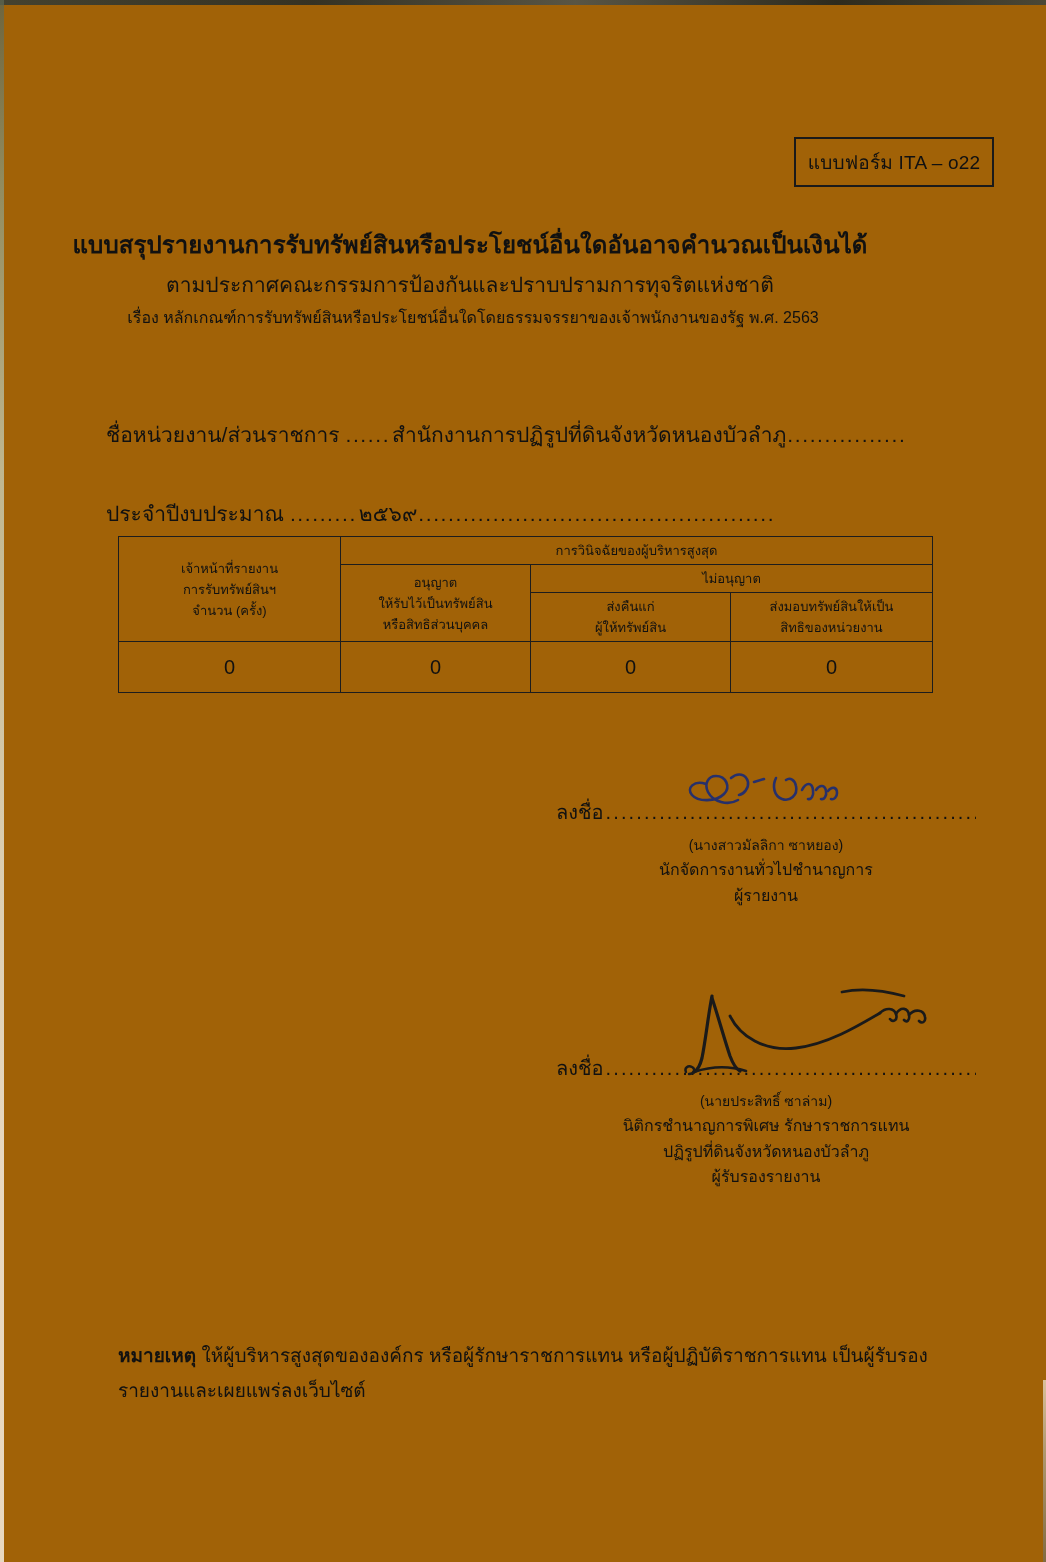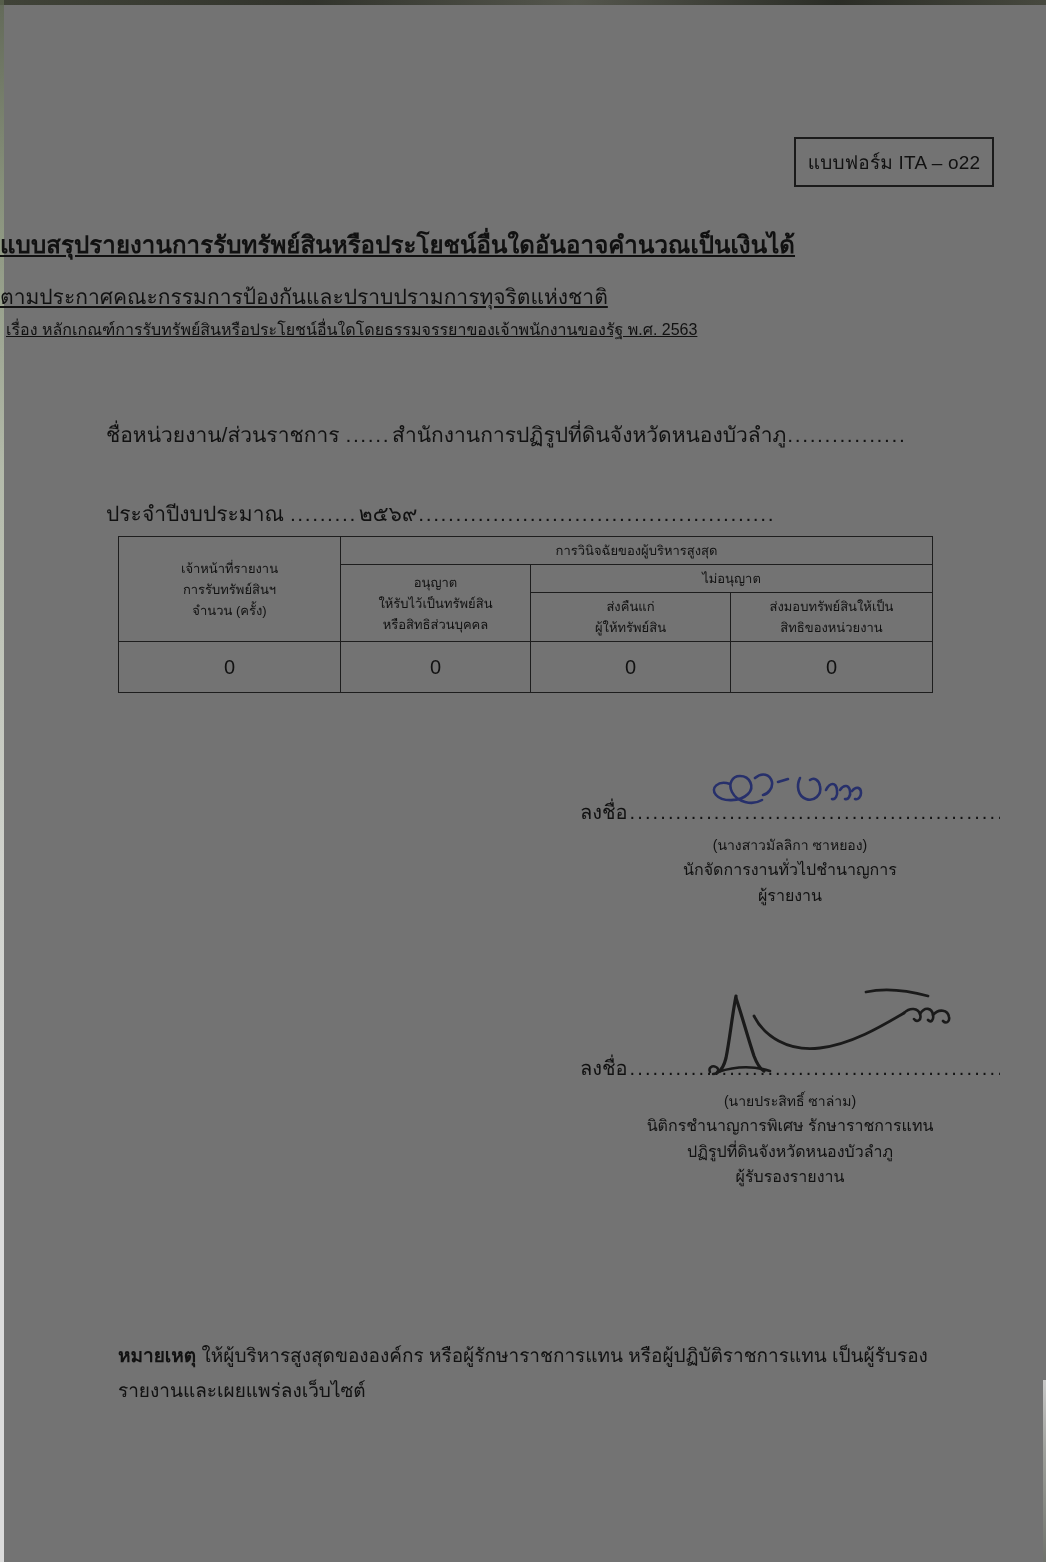--- a/index.html
+++ b/index.html
@@ -9,21 +9,21 @@
     background: #ffffff;
   }
   body {
     font-family: "Liberation Sans", "DejaVu Sans", sans-serif;
     color: #111111;
   }
   .page {
     position: relative;
     width: 1046px;
     height: 1562px;
-    background: #737373;
+    background: #a16207;
     overflow: hidden;
   }
   
   .scan-edge-top {
     position: absolute;
     top: 0; left: 0;
     width: 1046px; height: 5px;
     background: linear-gradient(90deg,#3c3f33 0%, #2c2e26 30%, #52544a 55%, #24261f 80%, #43453a 100%);
     opacity: .92;
   }
@@ -59,33 +59,32 @@
     letter-spacing: .2px;
     white-space: nowrap;
   }
 
   
   .title-block {
     position: absolute;
     left: 0;
     top: 228px;
     width: 940px;
-    text-align: left;
-    text-decoration: underline;
+    text-align: center;
   }
   .title-main {
     font-size: 24px;
     font-weight: bold;
     line-height: 1.45;
     letter-spacing: .1px;
   }
   .title-sub1 {
     font-size: 21px;
     line-height: 1.7;
-    margin-top: 16px;
+    margin-top: 4px;
   }
   .title-sub2 {
     font-size: 16px;
     line-height: 1.7;
     margin-top: 2px;
     padding-left: 6px;
   }
 
   
   .fields {
@@ -138,21 +137,20 @@
   .report-table .col-c { width: 200px; }
   .report-table .col-d { width: 202px; }
   .cell-two-line { padding-top: 6px; padding-bottom: 6px; }
   .data-row td { height: 44px; font-size: 20px; }
 
   
   .sig-block {
     position: absolute;
     width: 420px;
     text-align: center;
-    margin-left: 24px;
   }
   .sig-block-1 { left: 556px; top: 796px; }
   .sig-block-2 { left: 556px; top: 1052px; }
 
   .sig-line-row {
     position: relative;
     display: flex;
     align-items: baseline;
     justify-content: flex-start;
     font-size: 20px;

